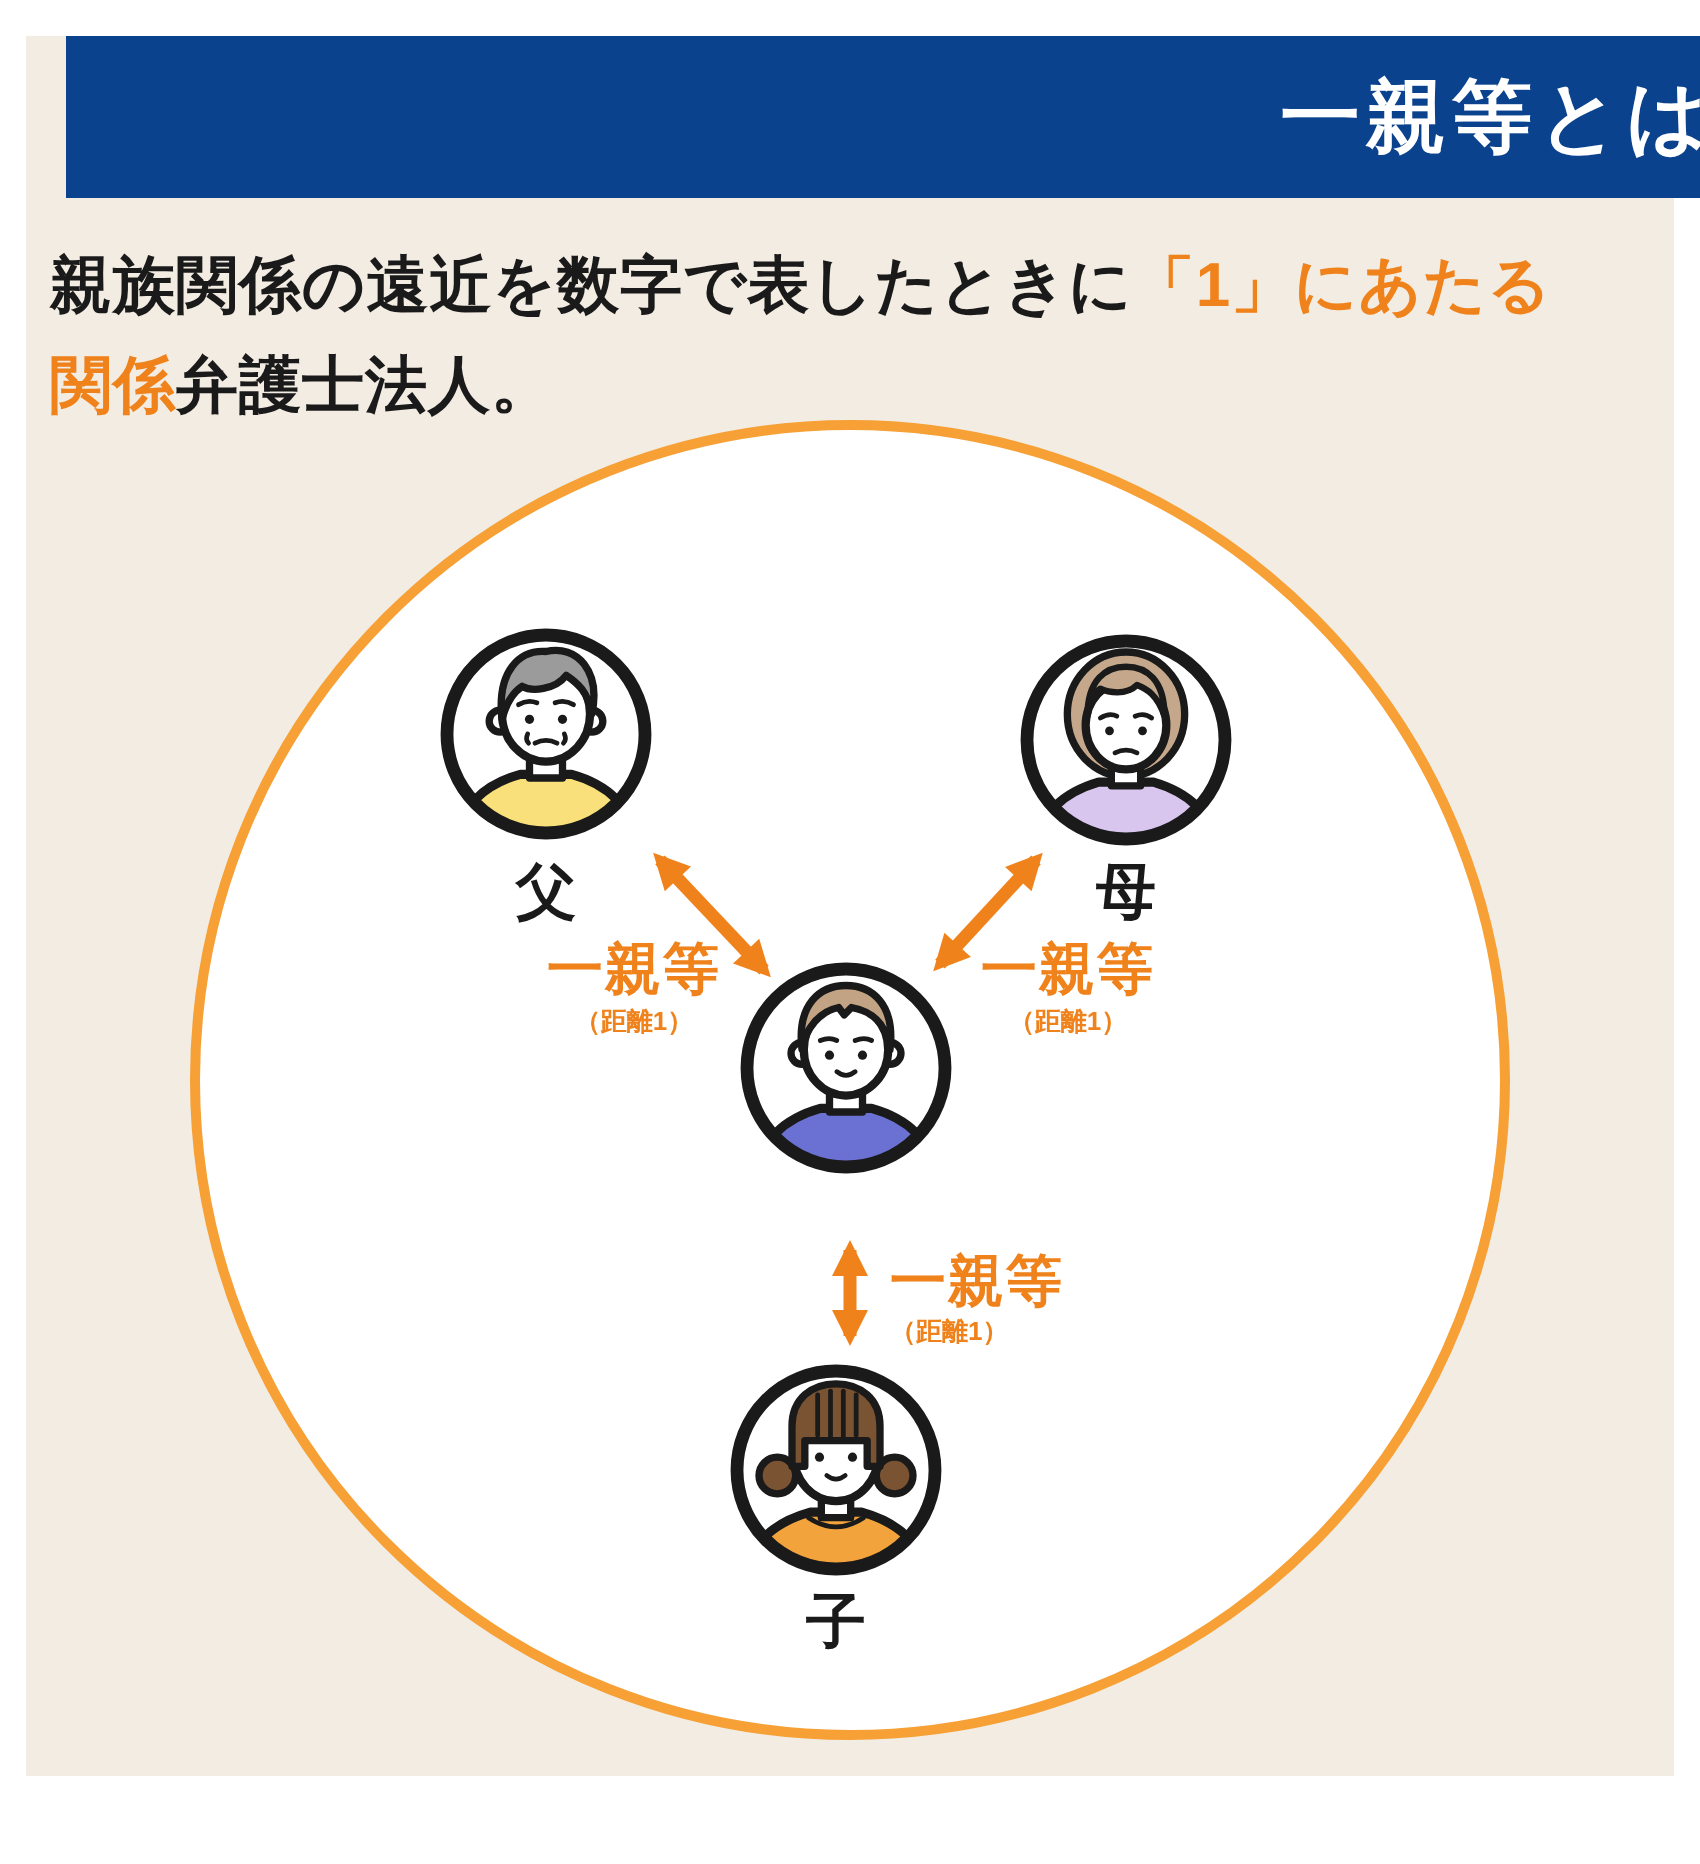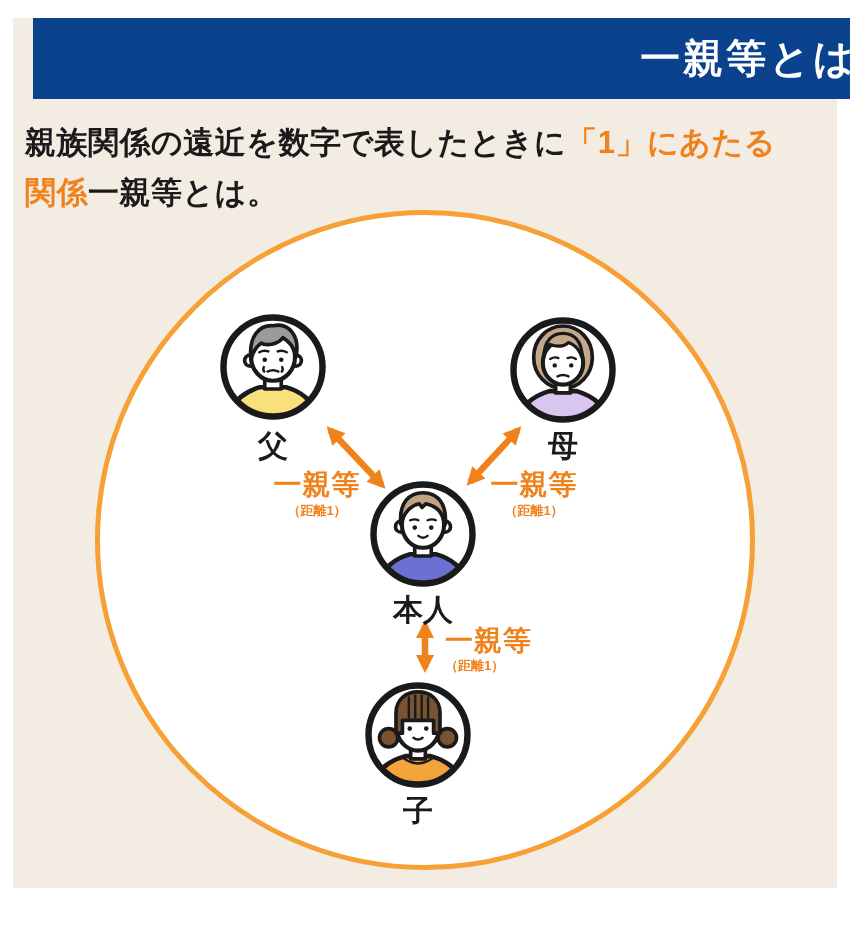--- a/index.html
+++ b/index.html
@@ -68,21 +68,21 @@
 
 <div class="stage">
   <div class="panel">
 
     <div class="header-bar">
       <h1>一親等とは</h1>
     </div>
 
     <div class="intro">
       <div><span>親族関係の遠近を数字で表したときに</span><span class="orange">「1」にあたる</span></div>
-      <div><span class="orange">関係</span><span>一親等とは。</span></div>
+      <div><span class="orange">関係</span><span>弁護士法人。</span></div>
     </div>
 
     <div class="big-circle"></div>
 
     <svg class="arrows" viewBox="0 0 824 870">
       <defs>
         <marker id="ah" markerUnits="userSpaceOnUse" markerWidth="22" markerHeight="22" refX="15" refY="11" orient="auto-start-reverse">
           <path d="M2,2 L20,11 L2,20 Z" fill="#f0821c"></path>
         </marker>
       </defs>
@@ -190,21 +190,20 @@
           <circle cx="51" cy="53" r="2.5" fill="#1a1a1a"></circle>
           <circle cx="69" cy="53" r="2.5" fill="#1a1a1a"></circle>
           <path class="fl" d="M55,63 Q60,67 65,63"></path>
         </g>
         <circle cx="60" cy="60" r="54" fill="none" class="ring" stroke-width="7"></circle>
       </svg>
     </div>
 
     <div class="plabel pl-father">父</div>
     <div class="plabel pl-mother">母</div>
-    <div class="plabel pl-self">本人</div>
     <div class="plabel pl-child">子</div>
 
     <div class="rel rel-left">
       <div class="l1">一親等</div>
       <div class="l2">（距離1）</div>
     </div>
     <div class="rel rel-right">
       <div class="l1">一親等</div>
       <div class="l2">（距離1）</div>
     </div>

